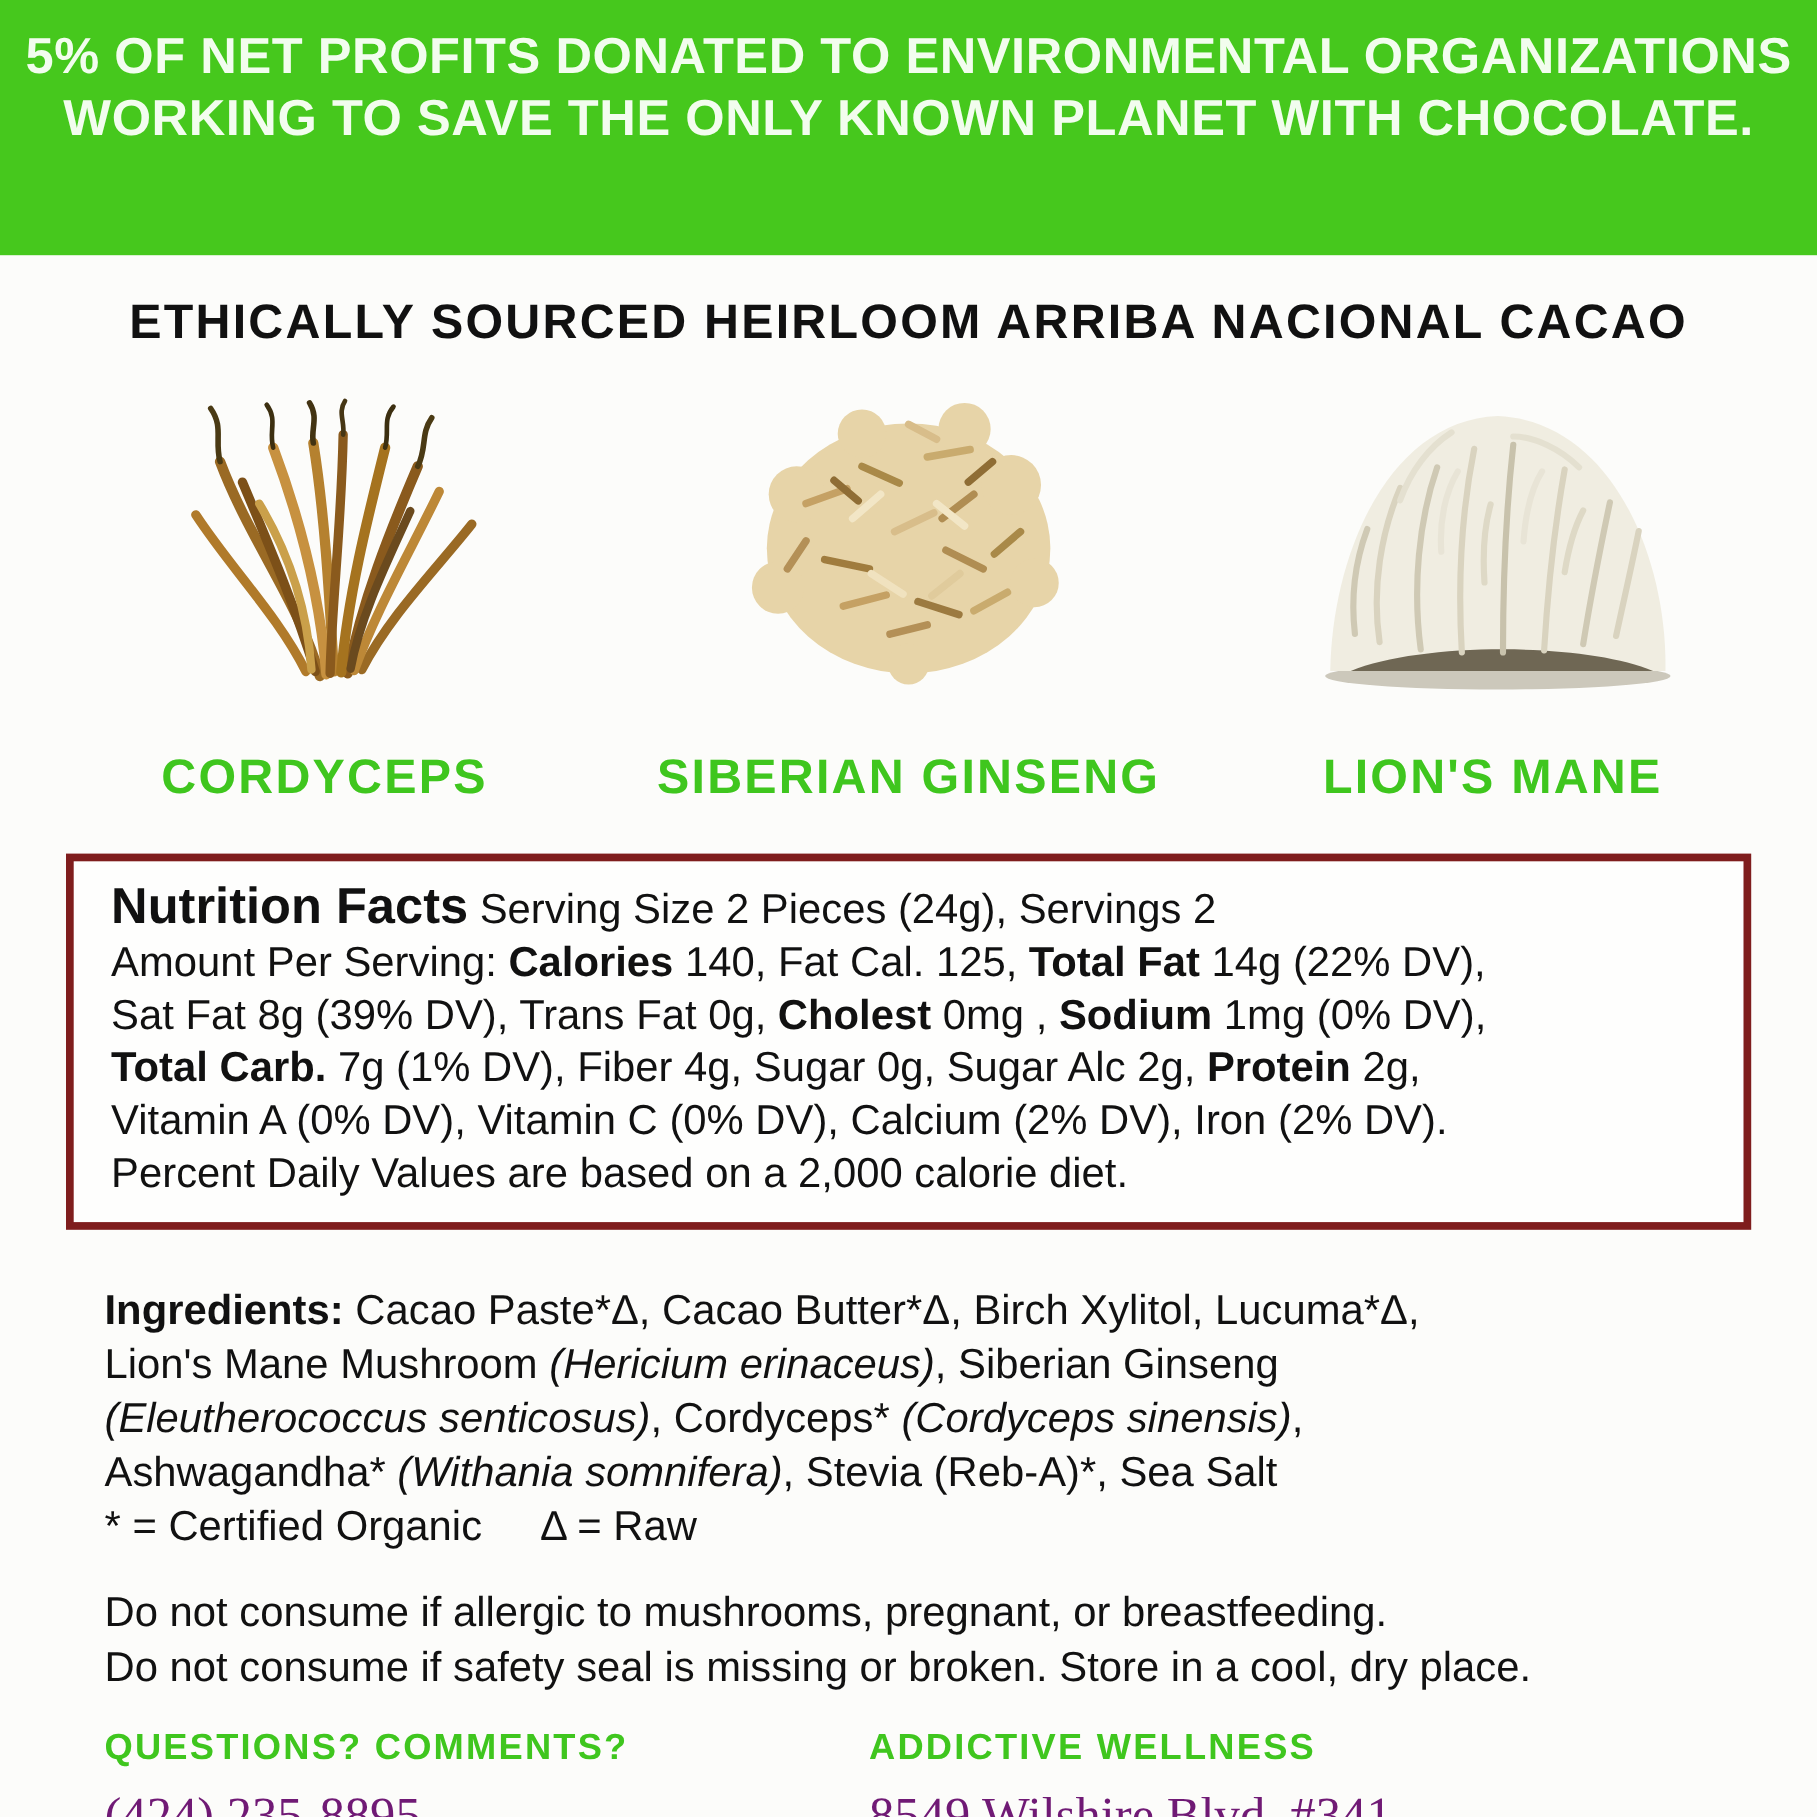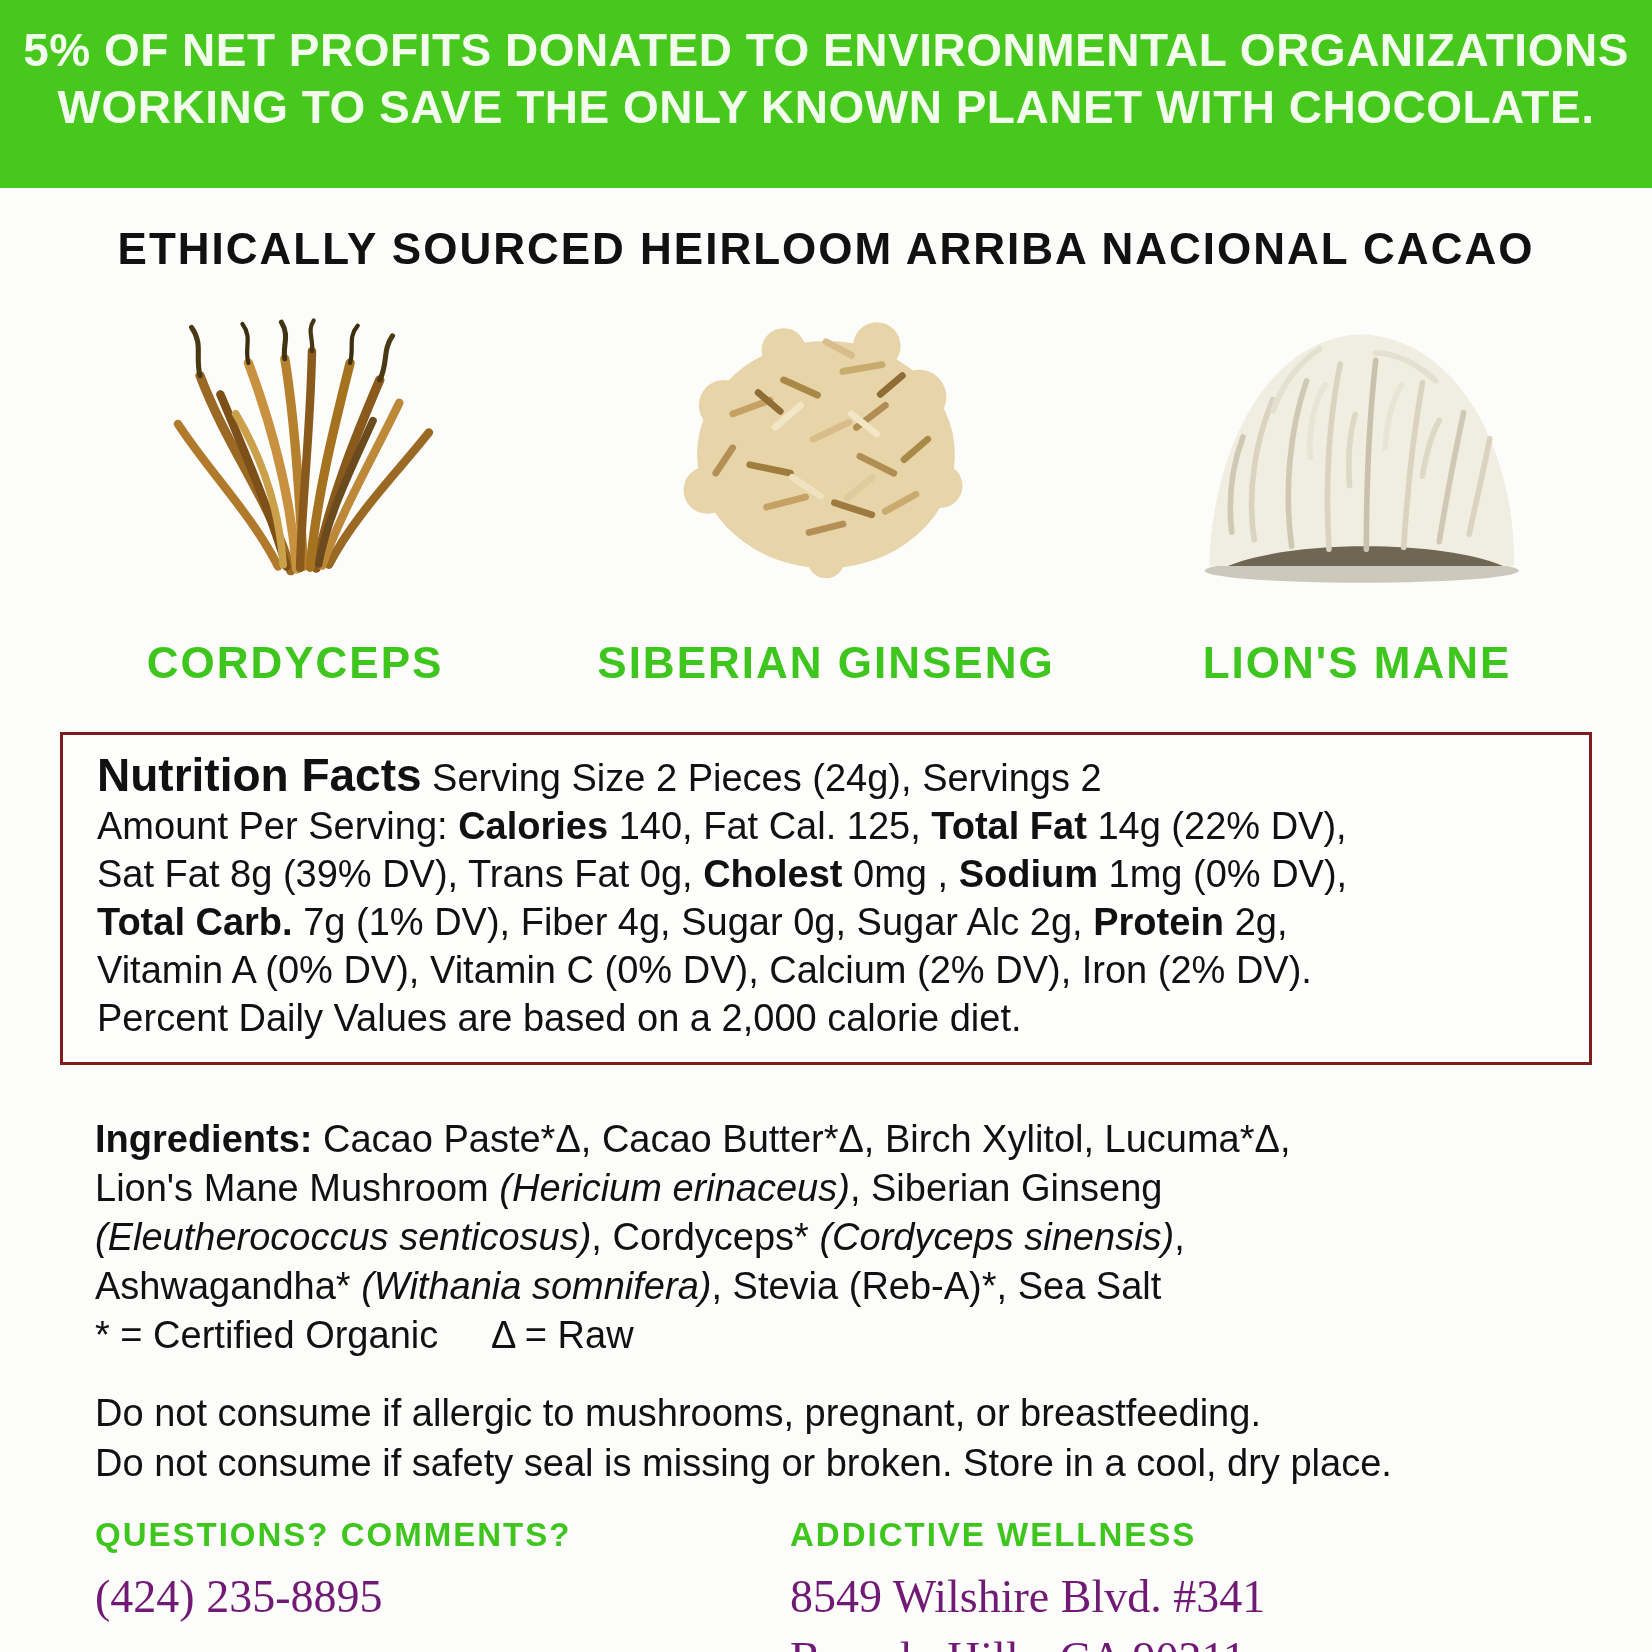--- a/index.html
+++ b/index.html
@@ -11,21 +11,21 @@
     background: #fcfcfa;
     font-family: "Liberation Sans", sans-serif;
     color: #111;
   }
   .label-sheet { width: 1652px; height: 1652px; position: relative; }
 
   
   .banner {
     box-sizing: border-box;
     width: 100%;
-    height: 188px;
+    height: 232px;
     background: var(--banner-bg, #46c81d);
     padding-top: 22px;
   }
   .banner-line {
     color: #f2fdee;
     font-weight: 700;
     font-size: 46px;
     line-height: 57px;
     text-align: center;
     letter-spacing: 0.5px;
@@ -70,21 +70,21 @@
     font-size: 44px;
     letter-spacing: 2px;
     white-space: nowrap;
   }
 
   
   .nutrition-box {
     box-sizing: border-box;
     width: 1532px;
     margin: 44px auto 0 auto;
-    border: 3px solid #7f1d1d;
+    border: 7px solid #7f1d1d;
     background: #fefefd;
     padding: 16px 24px 20px 34px;
     font-size: 38px;
     line-height: 48px;
   }
   .rich-line { white-space: pre-wrap; }
   .rich-line .b { font-weight: 700; }
   .rich-line .i { font-style: italic; text-align: center; }
   .rich-line .lg { font-size: 46px; }
 

